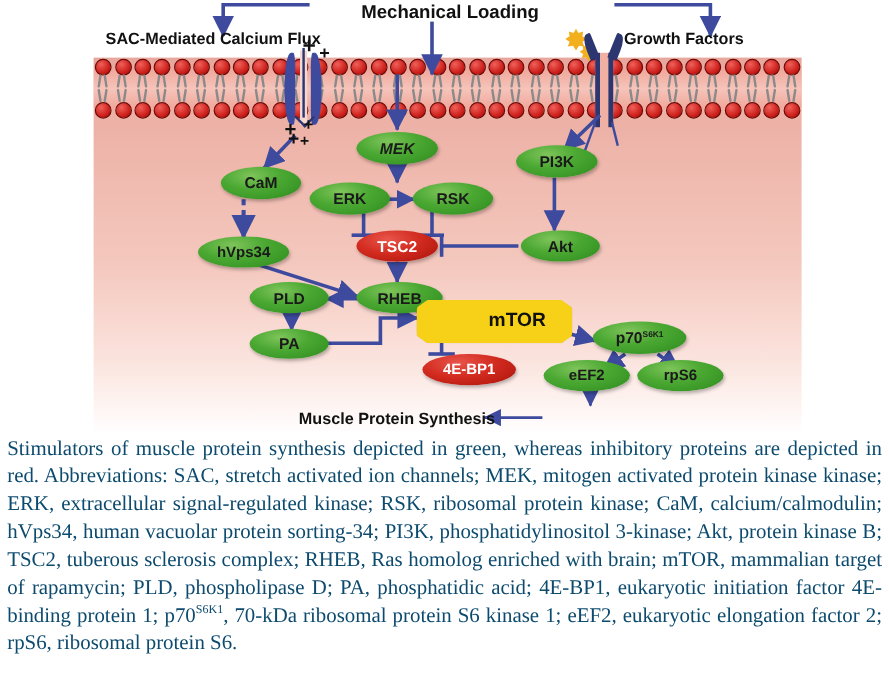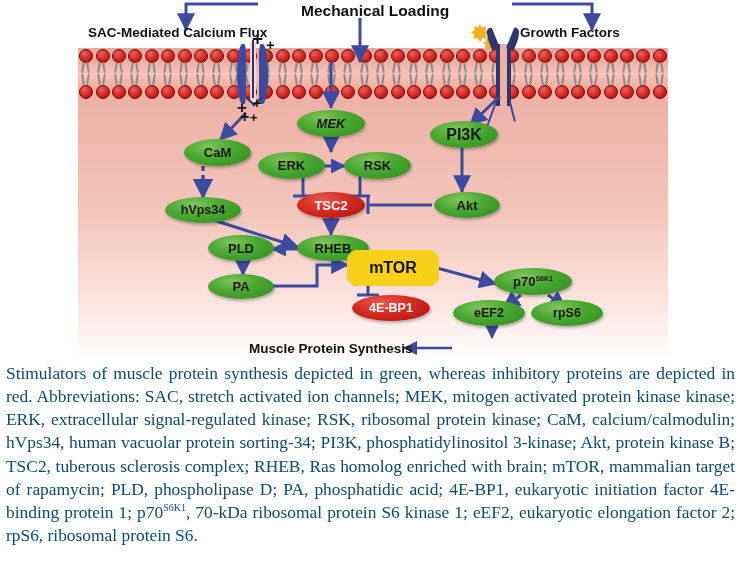--- a/index.html
+++ b/index.html
@@ -629,21 +629,21 @@
     <div class="plus" style="left:240px;top:108px;font-size:16px;">+</div>
     <div class="plus" style="left:250px;top:110px;font-size:13px;">+</div>
 
     <div class="lbl" style="left:88px;top:25px;font-size:13.5px;text-align:center;">SAC-Mediated Calcium Flux</div>
     <div class="lbl" style="left:301px;top:2px;font-size:15.5px;">Mechanical Loading</div>
     <div class="lbl" style="left:520px;top:25px;font-size:13.5px;">Growth Factors</div>
 
     <div class="node green" style="left:297px;top:110px;width:68px;height:27px;font-size:13px;font-style:italic;">
         <span>MEK</span>
       </div>
-    <div class="node green" style="left:430px;top:121px;width:68px;height:27px;font-size:16px;">
+    <div class="node green" style="left:430px;top:121px;width:68px;height:27px;font-size:13px;">
         <span>PI3K</span>
       </div>
     <div class="node green" style="left:184px;top:139px;width:67px;height:27px;font-size:13px;text-align:right;">
         <span>CaM</span>
       </div>
     <div class="node green" style="left:258px;top:152px;width:67px;height:27px;font-size:13px;">
         <span>ERK</span>
       </div>
     <div class="node green" style="left:344px;top:152px;width:67px;height:27px;font-size:13px;text-align:right;">
         <span>RSK</span>
@@ -659,21 +659,21 @@
       </div>
     <div class="node green" style="left:208px;top:235px;width:66px;height:26px;font-size:13px;">
         <span>PLD</span>
       </div>
     <div class="node green" style="left:297px;top:235px;width:72px;height:26px;font-size:13px;text-align:right;">
         <span>RHEB</span>
       </div>
     <div class="node green" style="left:208px;top:274px;width:66px;height:25px;font-size:13px;">
         <span>PA</span>
       </div>
-    <div class="node yellow" style="left:347px;top:250px;width:92px;height:36px;font-size:16px;">
+    <div class="node yellow" style="left:347px;top:250px;width:92px;height:36px;font-size:16px;padding-left:38px;">
         <span>mTOR</span>
       </div>
     <div class="node green" style="left:494px;top:268px;width:78px;height:27px;font-size:13px;">
         <span><span>p70</span><sup>S6K1</sup></span>
       </div>
     <div class="node red" style="left:352px;top:295px;width:78px;height:26px;font-size:12.5px;">
         <span>4E-BP1</span>
       </div>
     <div class="node green" style="left:453px;top:300px;width:72px;height:26px;font-size:12.5px;">
         <span>eEF2</span>

